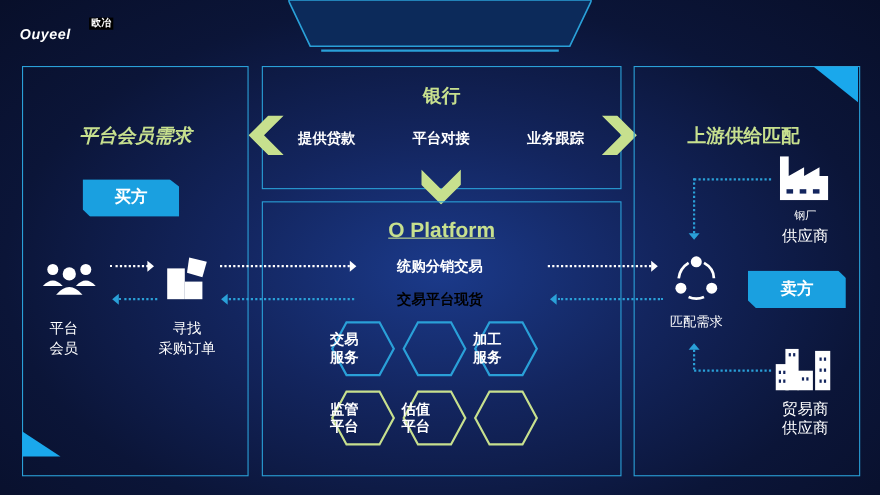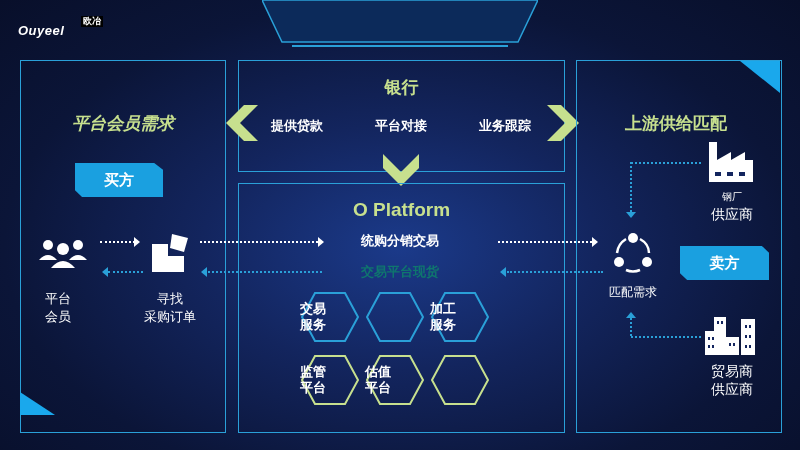--- a/index.html
+++ b/index.html
@@ -89,23 +89,23 @@
   <polygon points="32,0 18,0 0,18 18,36 32,36 14,18" fill="#c7e08e"></polygon>
 </svg>
 <svg class="abs" style="left:547px;top:105px" width="32" height="36">
   <polygon points="0,0 14,0 32,18 14,36 0,36 18,18" fill="#c7e08e"></polygon>
 </svg>
 <svg class="abs" style="left:383px;top:154px" width="36" height="32">
   <polygon points="0,0 0,14 18,32 36,14 36,0 18,18" fill="#c7e08e"></polygon>
 </svg>
 
 <div class="abs panel mid-main"></div>
-<div class="abs heading" style="left:238px;top:199px;width:327px;font-size:19px;">O Platform</div>
-<div class="abs white bold" style="left:330px;top:233px;width:140px;font-family:Liberation Mono, monospace;">统购分销交易</div>
-<div class="abs bold" style="left:330px;top:263px;width:140px;text-align:center;font-size:13px;color:#0f766e;">交易平台现货</div>
+<div class="abs heading" style="left:238px;top:199px;width:327px;font-size:19px;text-decoration:underline;">O Platform</div>
+<div class="abs white bold" style="left:330px;top:233px;width:140px;">统购分销交易</div>
+<div class="abs bold" style="left:330px;top:263px;width:140px;text-align:center;font-size:13px;color:#000000;">交易平台现货</div>
 
 <div class="abs hex" style="left:300px;top:291px;">
   <svg width="60" height="52">
       <polygon points="15,2 45,2 58,26 45,50 15,50 2,26" fill="none" stroke="#2aa0d8" stroke-width="2"></polygon>
     </svg>
   <span>
       <div>交易</div>
       <div>服务</div>
     </span>
 </div>

